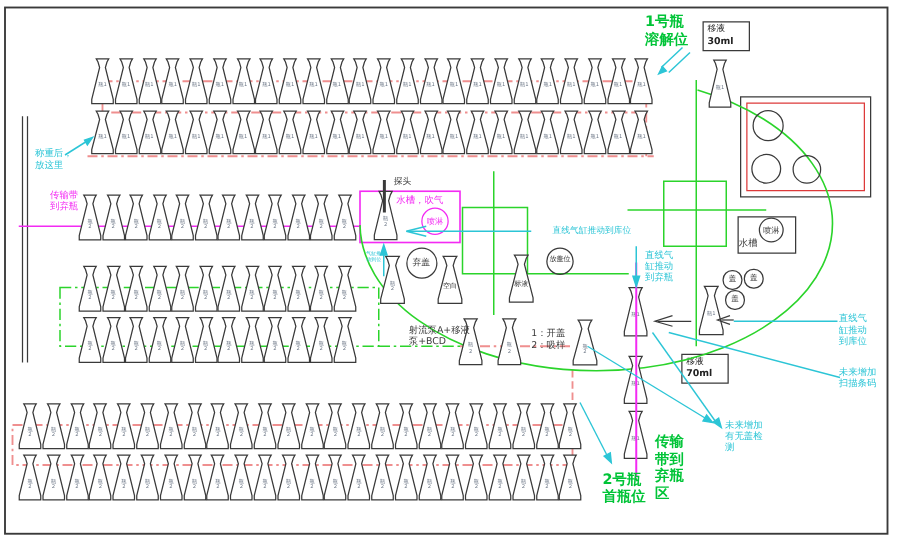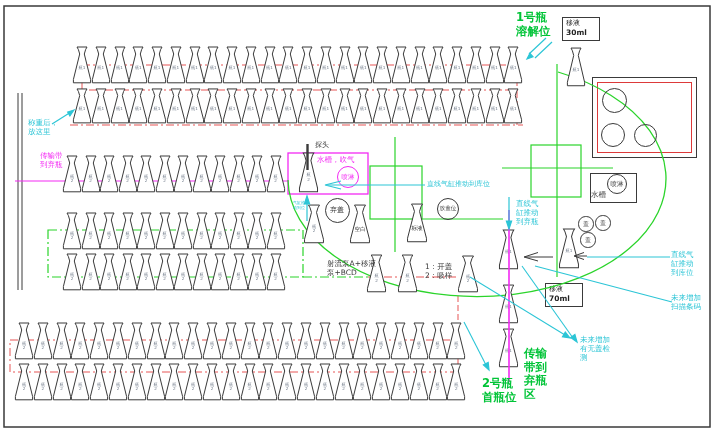--- a/index.html
+++ b/index.html
@@ -1054,21 +1054,21 @@
       <line x1="587" y1="257" x2="670" y2="257" stroke="#2cc5d6" fill="none" stroke-width="1.1"></line>
     </svg>
     <div class="note" style="left: 28px; top: 118px; color: rgb(44, 197, 214); font-size: 7.5px; line-height: 9.1px;">称重后，
 放这里</div>
     <div class="note" style="left: 40px; top: 151px; color: rgb(243, 42, 243); font-size: 7.5px; line-height: 9.1px;">传输带
 到弃瓶</div>
     <div class="note bold" style="left: 516px; top: 11px; color: rgb(0, 196, 55); font-size: 11.5px; line-height: 13.5px;">1号瓶
 溶解位</div>
     <div class="note" style="left: 315px; top: 141px; color: rgb(58, 58, 58); font-size: 7px; line-height: 8.6px;">探头</div>
     <div class="note" style="left: 317px; top: 155px; color: rgb(243, 42, 243); font-size: 7.5px; line-height: 9.1px;">水槽，吹气</div>
-    <div class="note" style="left: 427px; top: 180px; color: rgb(44, 197, 214); font-size: 7px; line-height: 8.6px;">直线气缸推动到库位</div>
+    <div class="note" style="left: 442px; top: 180px; color: rgb(44, 197, 214); font-size: 7px; line-height: 8.6px;">直线气缸推动到库位</div>
     <div class="note" style="left: 293px; top: 201px; color: rgb(44, 197, 214); font-size: 4px; line-height: 4.8px;">气缸推
 动到位</div>
     <div class="note" style="left: 327px; top: 259px; color: rgb(58, 58, 58); font-size: 7.5px; line-height: 9.1px;">射流泵A+移液
 泵+BCD</div>
     <div class="note" style="left: 425px; top: 262px; color: rgb(58, 58, 58); font-size: 7.5px; line-height: 9.1px;">1：开盖
 2：吸样</div>
     <div class="note" style="left: 516px; top: 199px; color: rgb(44, 197, 214); font-size: 7.5px; line-height: 9.1px;">直线气
 缸推动
 到弃瓶</div>
     <div class="note" style="left: 671px; top: 250px; color: rgb(44, 197, 214); font-size: 7.5px; line-height: 9.1px;">直线气

